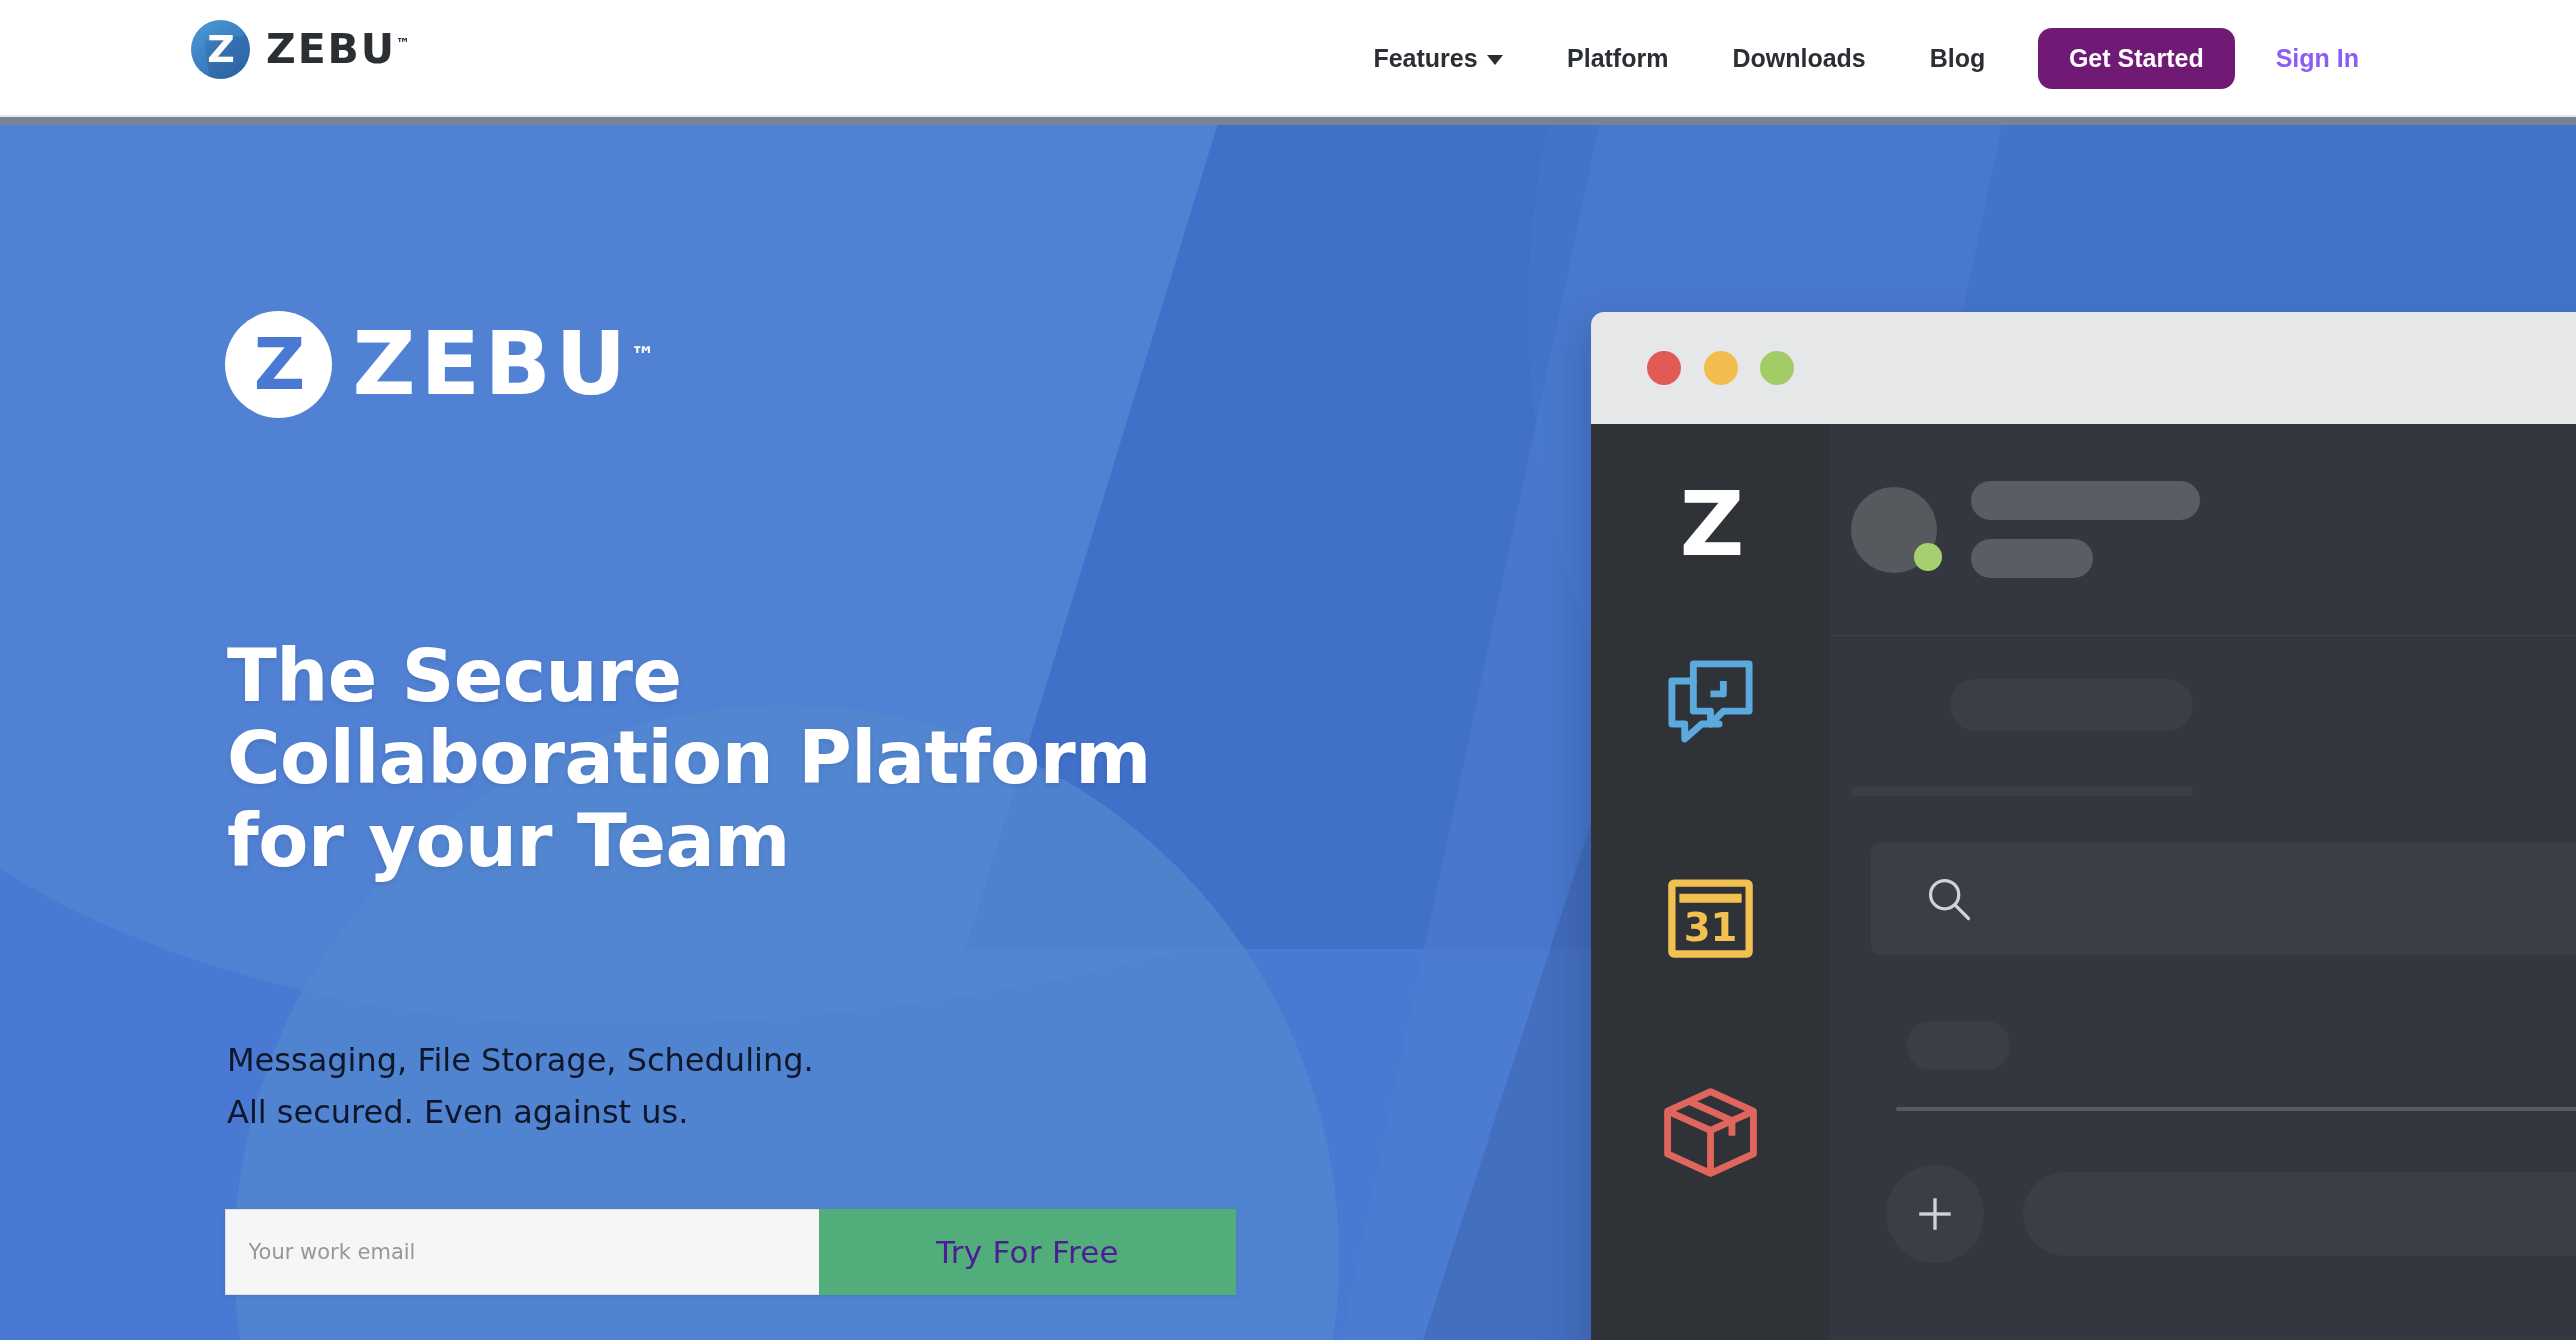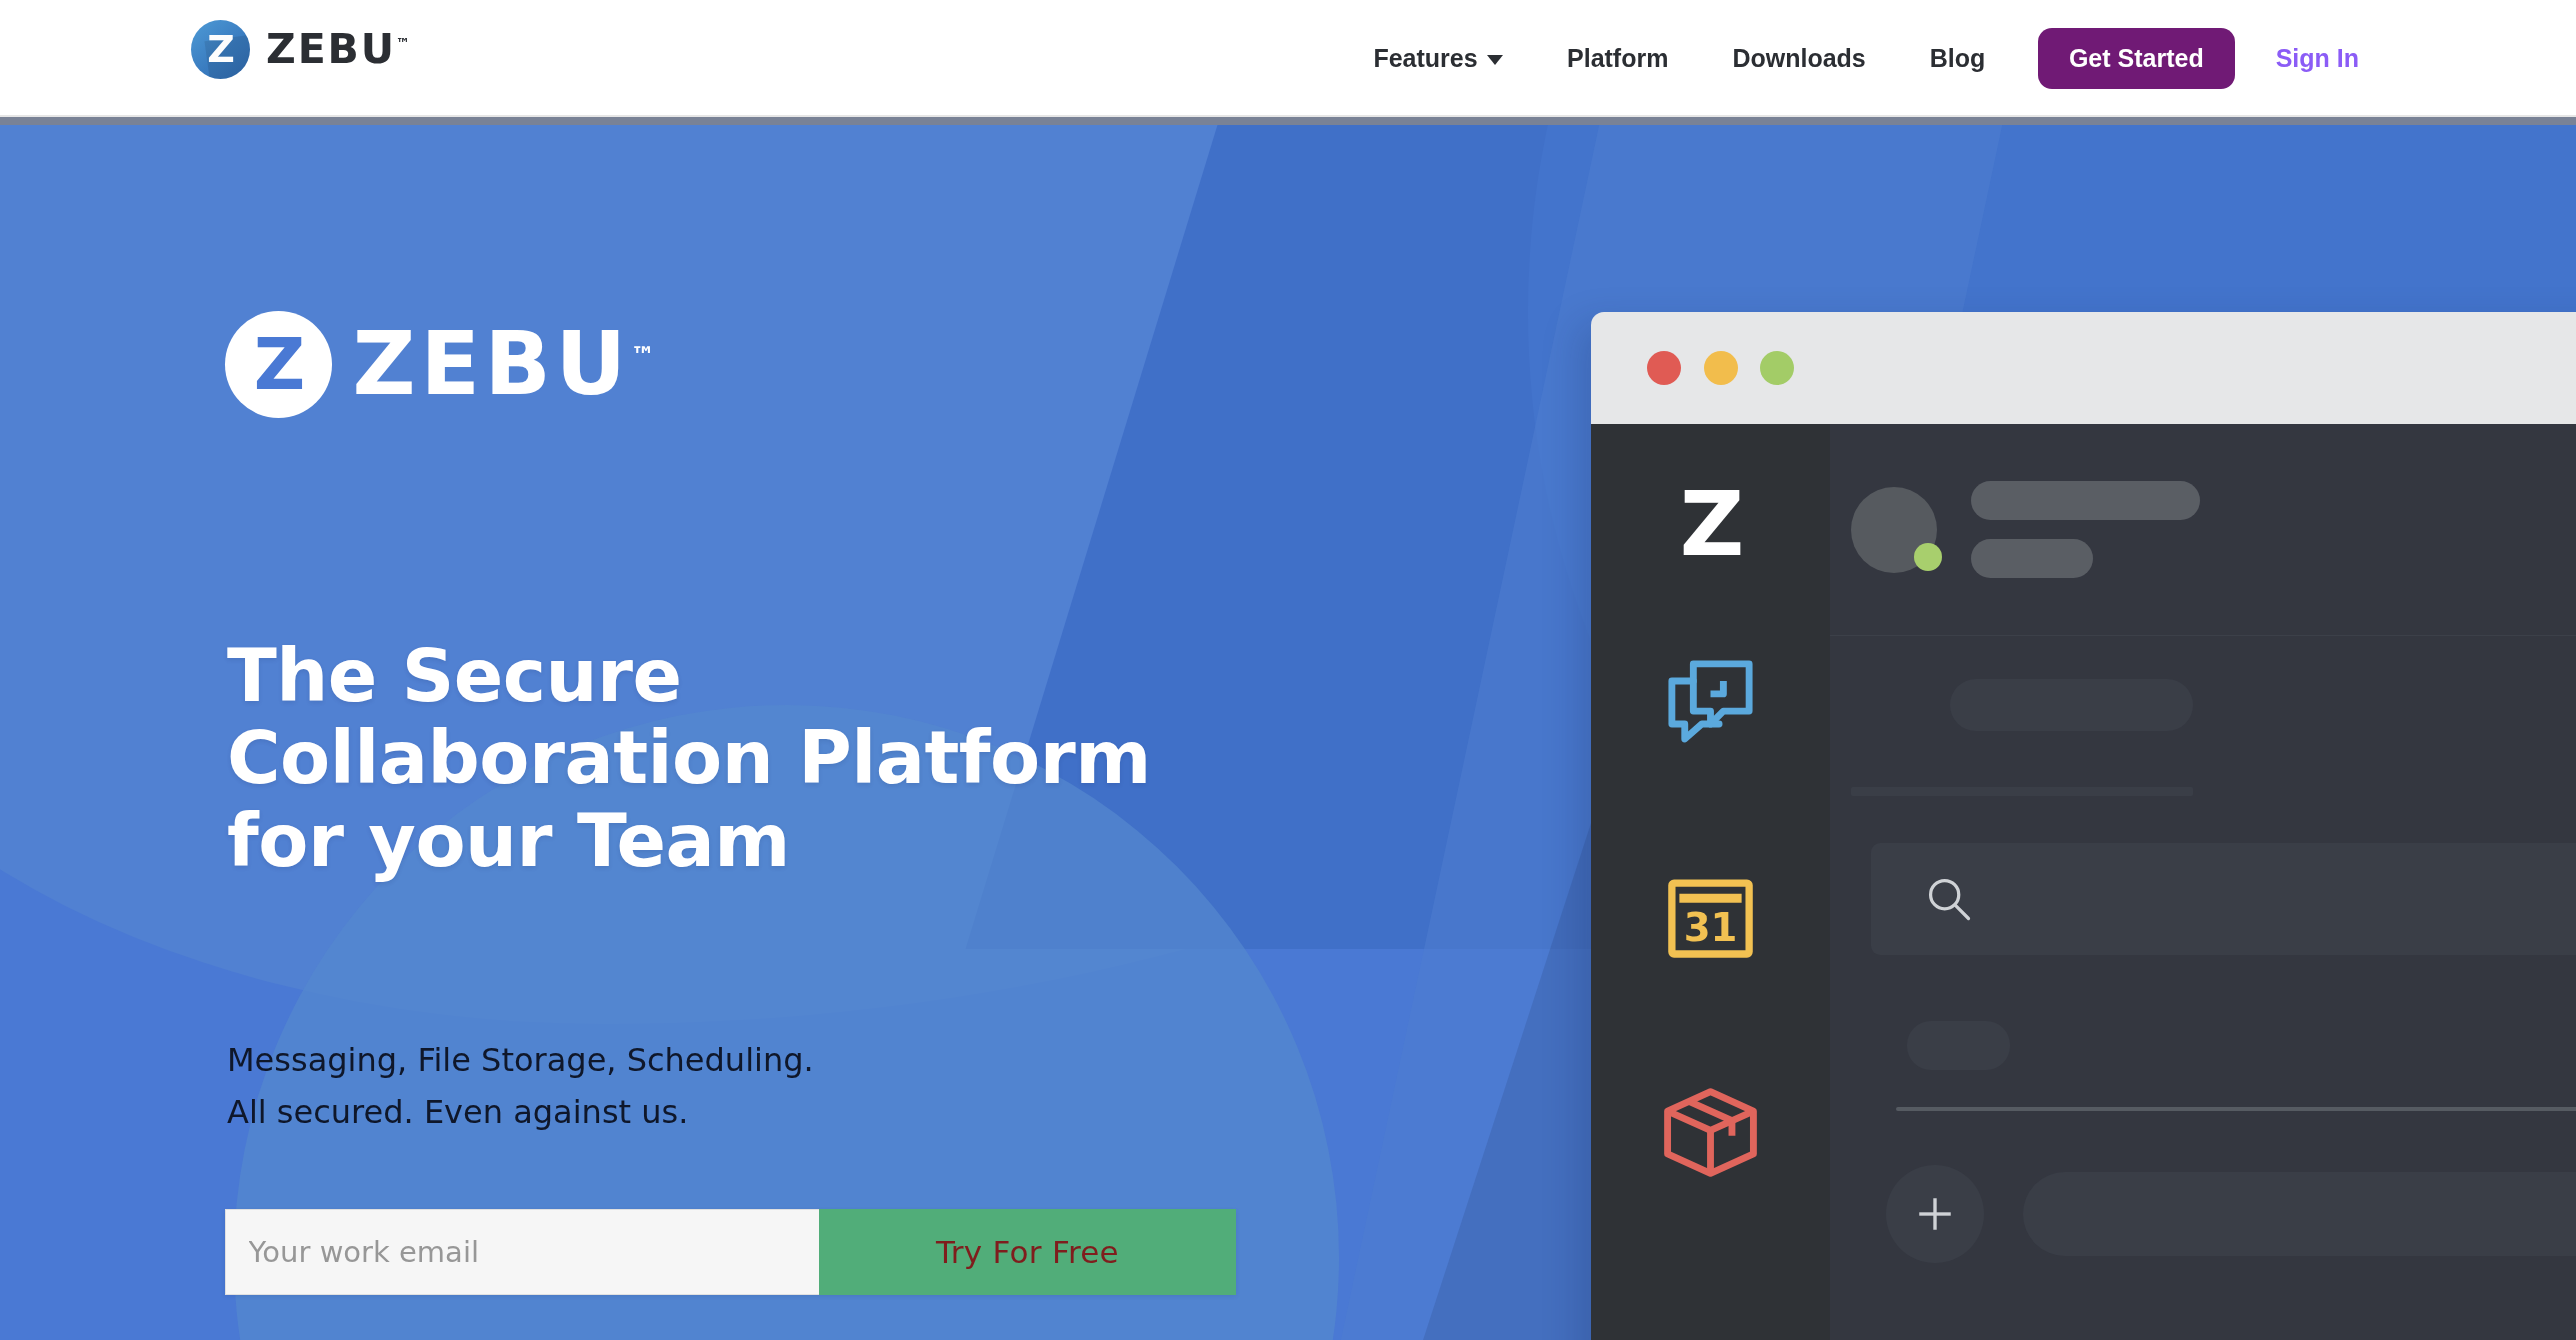--- a/index.html
+++ b/index.html
@@ -157,29 +157,29 @@
     font-family:"DejaVu Sans", sans-serif;
   }
 
   .hero-form{
     position:absolute; left:225px; top:1084px;
     display:flex; width:1011px; height:86px;
     box-shadow:0 1.9px 4.7px rgba(20,40,90,.12);
   }
   .hero-email{
     flex:0 0 594px; height:86px; border:none; outline:none;
-    background:#f6f6f6; font-size:29px; color:#8d8d8d;
+    background:#f6f6f6; font-size:21px; color:#8d8d8d;
     padding:0 22.5px; font-family:"DejaVu Sans", sans-serif;
     border-top:0.9px solid #e0e0e0; border-left:0.9px solid #e0e0e0;
     border-bottom:0.9px solid #e0e0e0;
   }
   .hero-email::placeholder{ color:#979797; }
   .hero-submit{
     flex:1; height:86px; border:none; cursor:pointer;
-    background:#51ad79; color:#7f1d1d; font-size:31px;
+    background:#51ad79; color:#4c1d95; font-size:31px;
     font-weight:400; font-family:"DejaVu Sans", sans-serif;
     letter-spacing:0.3px;
   }
 
   
   .appwin{
     position:absolute; left:1591px; top:187px;
     width:1179px; height:1153px;
     border-radius:13px 0 0 0; overflow:hidden; z-index:8;
     box-shadow:-13px 11.2px 37px rgba(18,35,75,.18);

